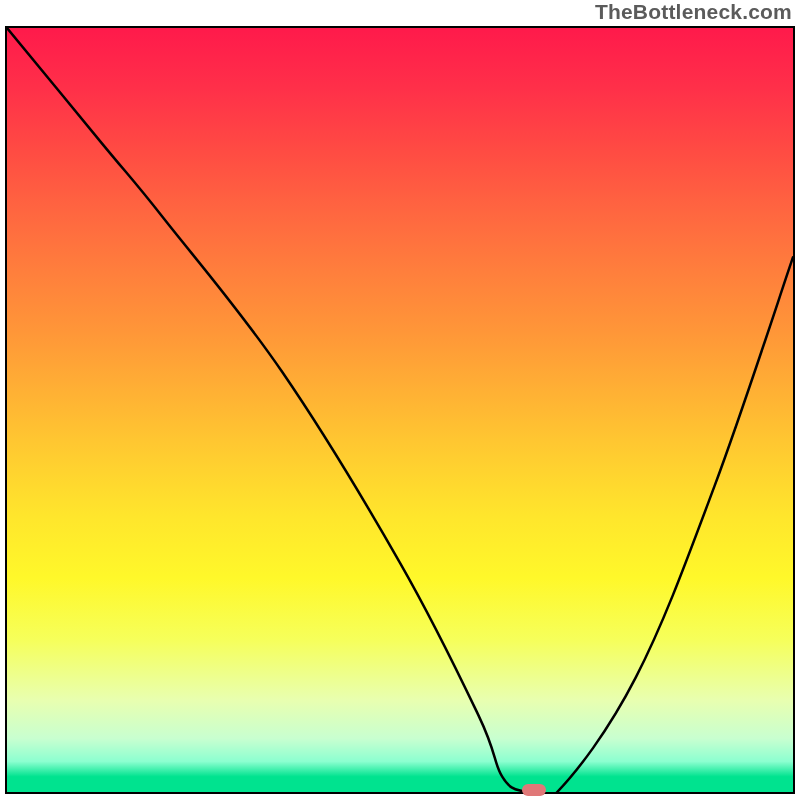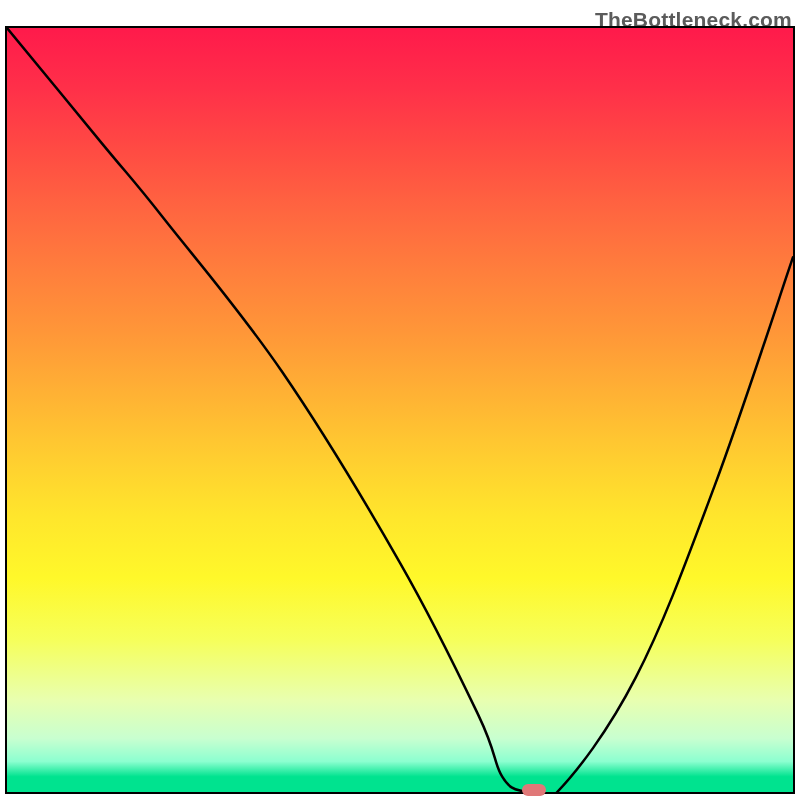--- a/index.html
+++ b/index.html
@@ -40,21 +40,20 @@
     box-sizing: border-box;
   }
   .watermark {
     position: absolute;
     top: 0;
     right: 8px;
     font-size: 21px;
     font-weight: 600;
     color: #5b5b5b;
     letter-spacing: 0.2px;
-    margin-top: 8px;
   }
   svg.curve {
     position: absolute;
     left: 0; top: 0;
     width: 100%;
     height: 100%;
   }
   .pill {
     position: absolute;
     width: 24px;

